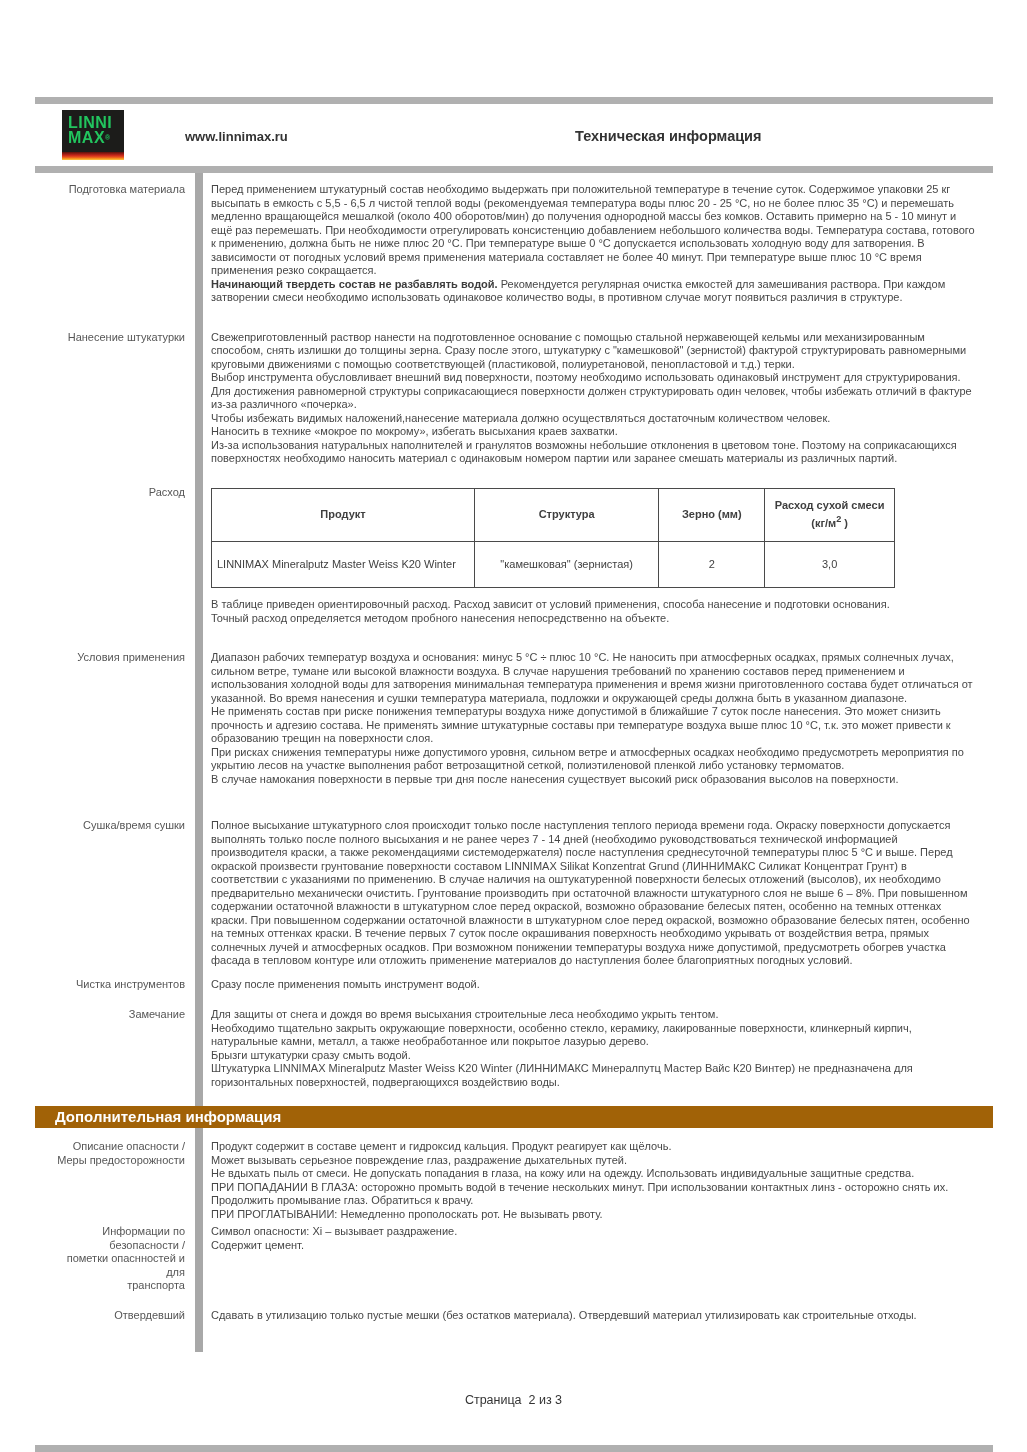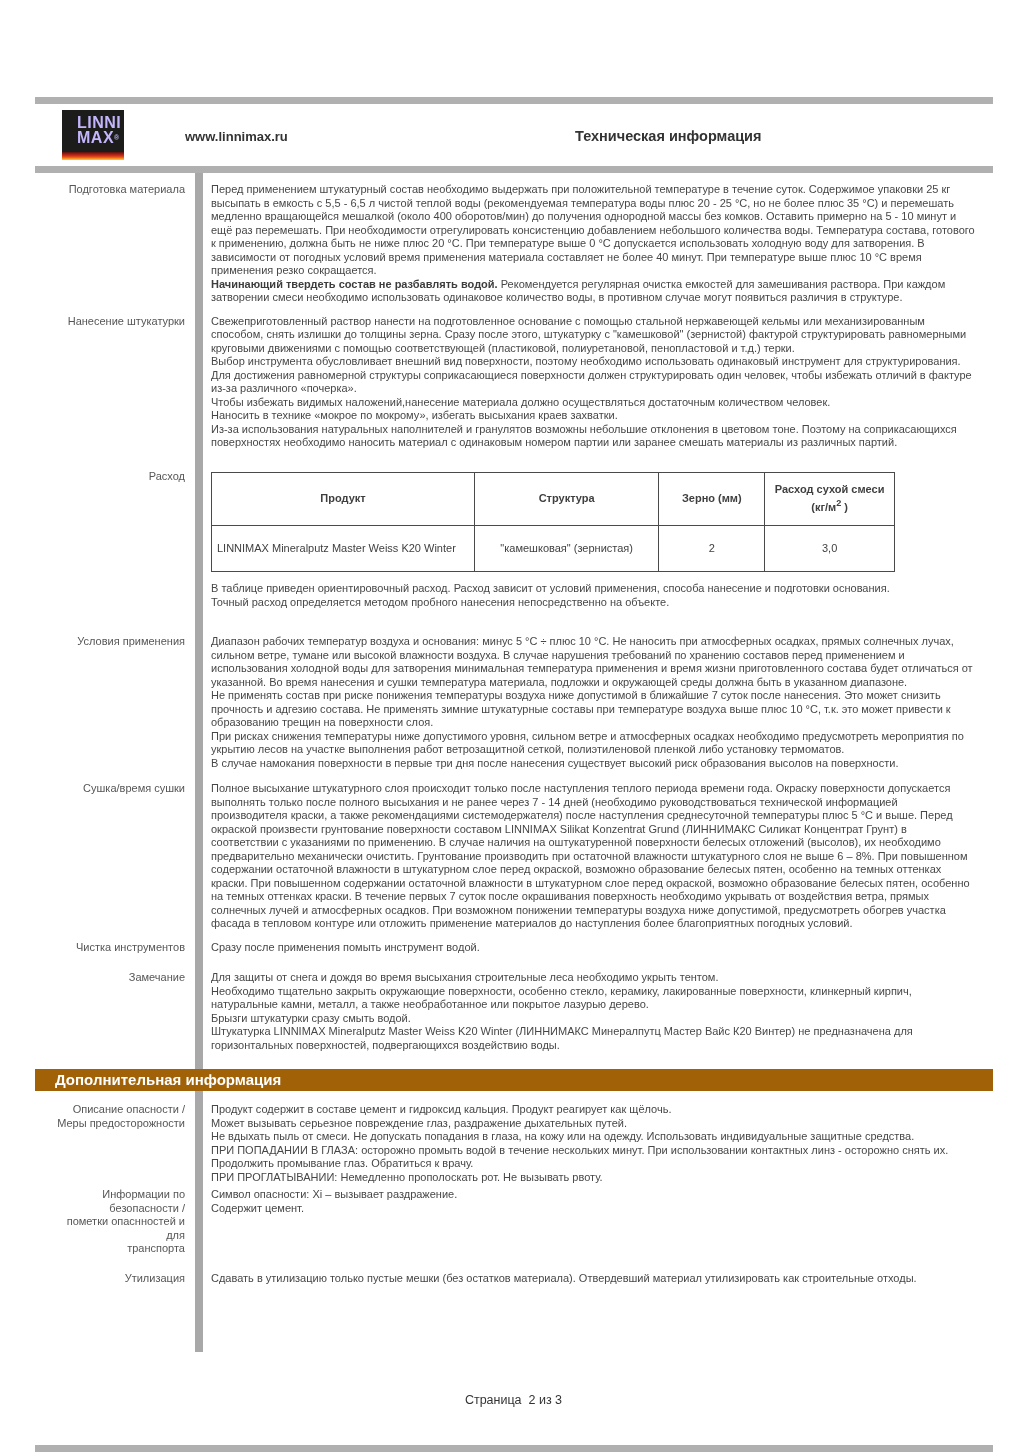--- a/index.html
+++ b/index.html
@@ -6,22 +6,22 @@
   body{width:1027px;height:1452px;font-family:"Liberation Sans","DejaVu Sans",sans-serif;color:#474747;}
   .page{position:relative;width:1027px;height:1452px;background:#fff;overflow:hidden;}
 
   .hbar{position:absolute;left:35px;width:958px;height:7px;background:#b0b0b0;}
   .hbar.top{top:97px}
   .hbar.second{top:166px}
   .hbar.bottom{top:1445px}
 
   .header{position:absolute;top:107px;left:35px;width:958px;height:60px;}
   .logo{position:absolute;left:27px;top:3px;width:62px;height:50px;}
-  .logo-black{width:62px;height:42px;background:#1c1c1a;color:#c4b5fd;font-weight:bold;
-    font-size:16px;line-height:15px;letter-spacing:0.5px;padding:5px 0 0 15px;box-sizing:border-box;}
+  .logo-black{width:62px;height:42px;background:#1c1c1a;color:#22c55e;font-weight:bold;
+    font-size:16px;line-height:15px;letter-spacing:0.5px;padding:5px 0 0 6px;box-sizing:border-box;}
   .logo-reg{font-size:7px;vertical-align:top;}
   .logo-flag{width:62px;height:8px;background:linear-gradient(180deg,#5a100b 0%,#c4251a 40%,#e8541f 65%,#f8a81d 88%,#fcc35a 100%);}
   .header-url{position:absolute;left:150px;top:22px;font-size:13px;font-weight:bold;color:#333;}
   .header-title{position:absolute;left:540px;top:21px;font-size:14.5px;font-weight:bold;color:#333;}
 
   .vdivider{position:absolute;left:195px;top:173px;width:8px;height:1179px;background:#a8a8a8;z-index:1;}
 
   .content{position:absolute;left:35px;top:183px;width:958px;z-index:2;font-size:11px;line-height:13.5px;}
   .row{display:flex;}
   .row .label{width:150px;flex:0 0 150px;text-align:right;color:#565656;}
@@ -60,21 +60,21 @@
     <div class="header-url">www.linnimax.ru</div>
     <div class="header-title">Техническая информация</div>
   </div>
 
   <div class="hbar second"></div>
 
   <div class="vdivider"></div>
 
   <div class="content">
 
-    <div class="row" style="margin-bottom:10px">
+    <div class="row" style="margin-bottom:26px">
       <div class="label">Подготовка материала</div>
       <div class="body">
         <p>Перед применением штукатурный состав необходимо выдержать при положительной температуре в течение суток. Содержимое упаковки 25 кг высыпать в емкость с 5,5 - 6,5 л чистой теплой воды (рекомендуемая температура воды плюс 20 - 25 °С, но не более плюс 35 °С) и перемешать медленно вращающейся мешалкой (около 400 оборотов/мин) до получения однородной массы без комков. Оставить примерно на 5 - 10 минут и ещё раз перемешать. При необходимости отрегулировать консистенцию добавлением небольшого количества воды. Температура состава, готового к применению, должна быть не ниже плюс 20 °С. При температуре выше 0 °С допускается использовать холодную воду для затворения. В зависимости от погодных условий время применения материала составляет не более 40 минут. При температуре выше плюс 10 °С время применения резко сокращается.</p>
         <p><b>Начинающий твердеть состав не разбавлять водой.</b> <span>Рекомендуется регулярная очистка емкостей для замешивания раствора. При каждом затворении смеси необходимо использовать одинаковое количество воды, в противном случае могут появиться различия в структуре.</span></p>
       </div>
     </div>
 
     <div class="row" style="margin-bottom:20px">
       <div class="label">Нанесение штукатурки</div>
       <div class="body">
@@ -111,21 +111,21 @@
             </tr>
           </tbody>
         </table>
         <div class="tbl-note">
           <p>В таблице приведен ориентировочный расход. Расход зависит от условий применения, способа нанесение и подготовки основания.</p>
           <p>Точный расход определяется методом пробного нанесения непосредственно на объекте.</p>
         </div>
       </div>
     </div>
 
-    <div class="row" style="margin-bottom:12px">
+    <div class="row" style="margin-bottom:33px">
       <div class="label">Условия применения</div>
       <div class="body">
         <p>Диапазон рабочих температур воздуха и основания: минус 5 °С ÷ плюс 10 °С. Не наносить при атмосферных осадках, прямых солнечных лучах, сильном ветре, тумане или высокой влажности воздуха. В случае нарушения требований по хранению составов перед применением и использования холодной воды для затворения минимальная температура применения и время жизни приготовленного состава будет отличаться от указанной. Во время нанесения и сушки температура материала, подложки и окружающей среды должна быть в указанном диапазоне.</p>
         <p>Не применять состав при риске понижения температуры воздуха ниже допустимой в ближайшие 7 суток после нанесения. Это может снизить прочность и адгезию состава. Не применять зимние штукатурные составы при температуре воздуха выше плюс 10 °С, т.к. это может привести к образованию трещин на поверхности слоя.</p>
         <p>При рисках снижения температуры ниже допустимого уровня, сильном ветре и атмосферных осадках необходимо предусмотреть мероприятия по укрытию лесов на участке выполнения работ ветрозащитной сеткой, полиэтиленовой пленкой либо установку термоматов.</p>
         <p>В случае намокания поверхности в первые три дня после нанесения существует высокий риск образования высолов на поверхности.</p>
       </div>
     </div>
 
     <div class="row" style="margin-bottom:10px">
@@ -177,21 +177,21 @@
         <div>для</div>
         <div>транспорта</div>
       </div>
       <div class="body">
         <p>Символ опасности: Xi – вызывает раздражение.</p>
         <p>Содержит цемент.</p>
       </div>
     </div>
 
     <div class="row">
-      <div class="label">Утилизация</div>
+      <div class="label">Отвердевший</div>
       <div class="body">
         <p>Сдавать в утилизацию только пустые мешки (без остатков материала). Отвердевший материал утилизировать как строительные отходы.</p>
       </div>
     </div>
 
   </div>
 
   <div class="footer">Страница  2 из 3</div>
 
   <div class="hbar bottom"></div>

